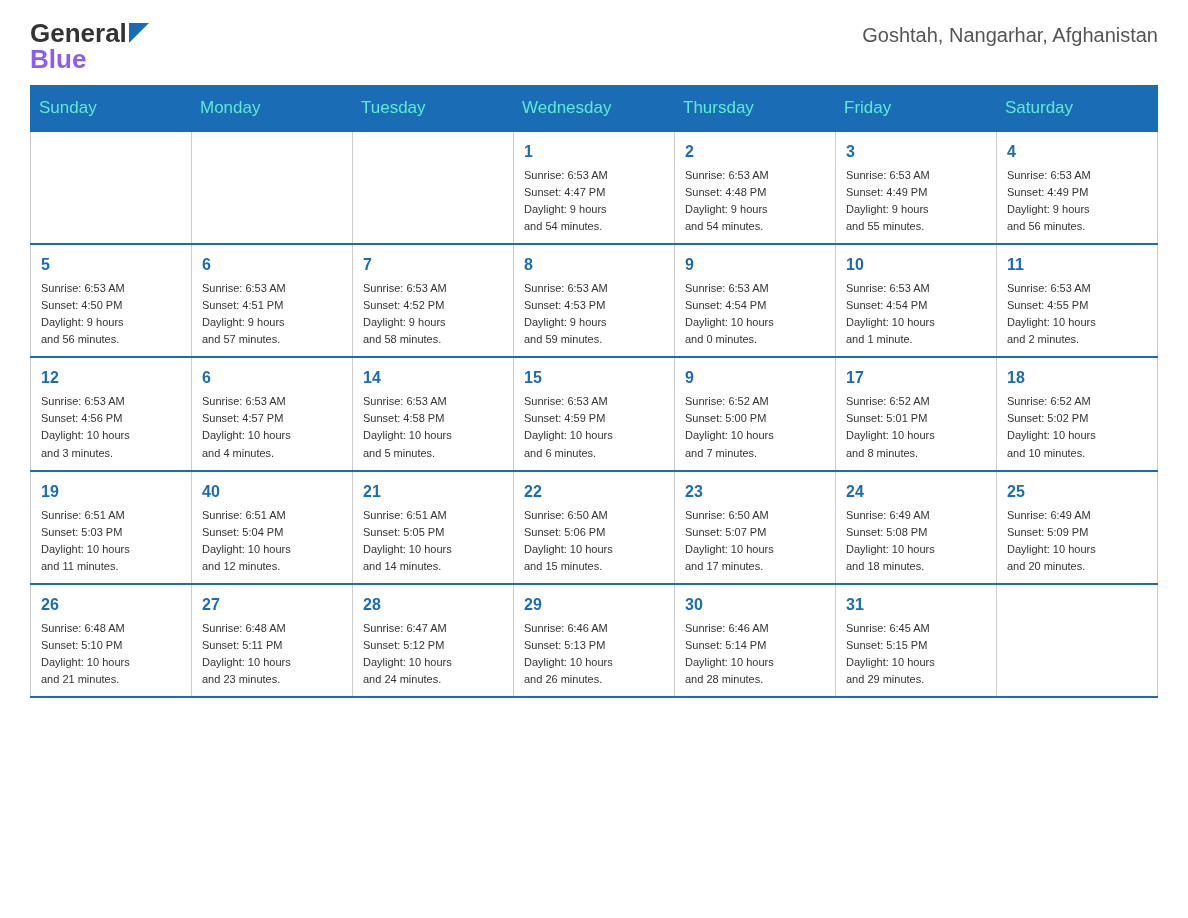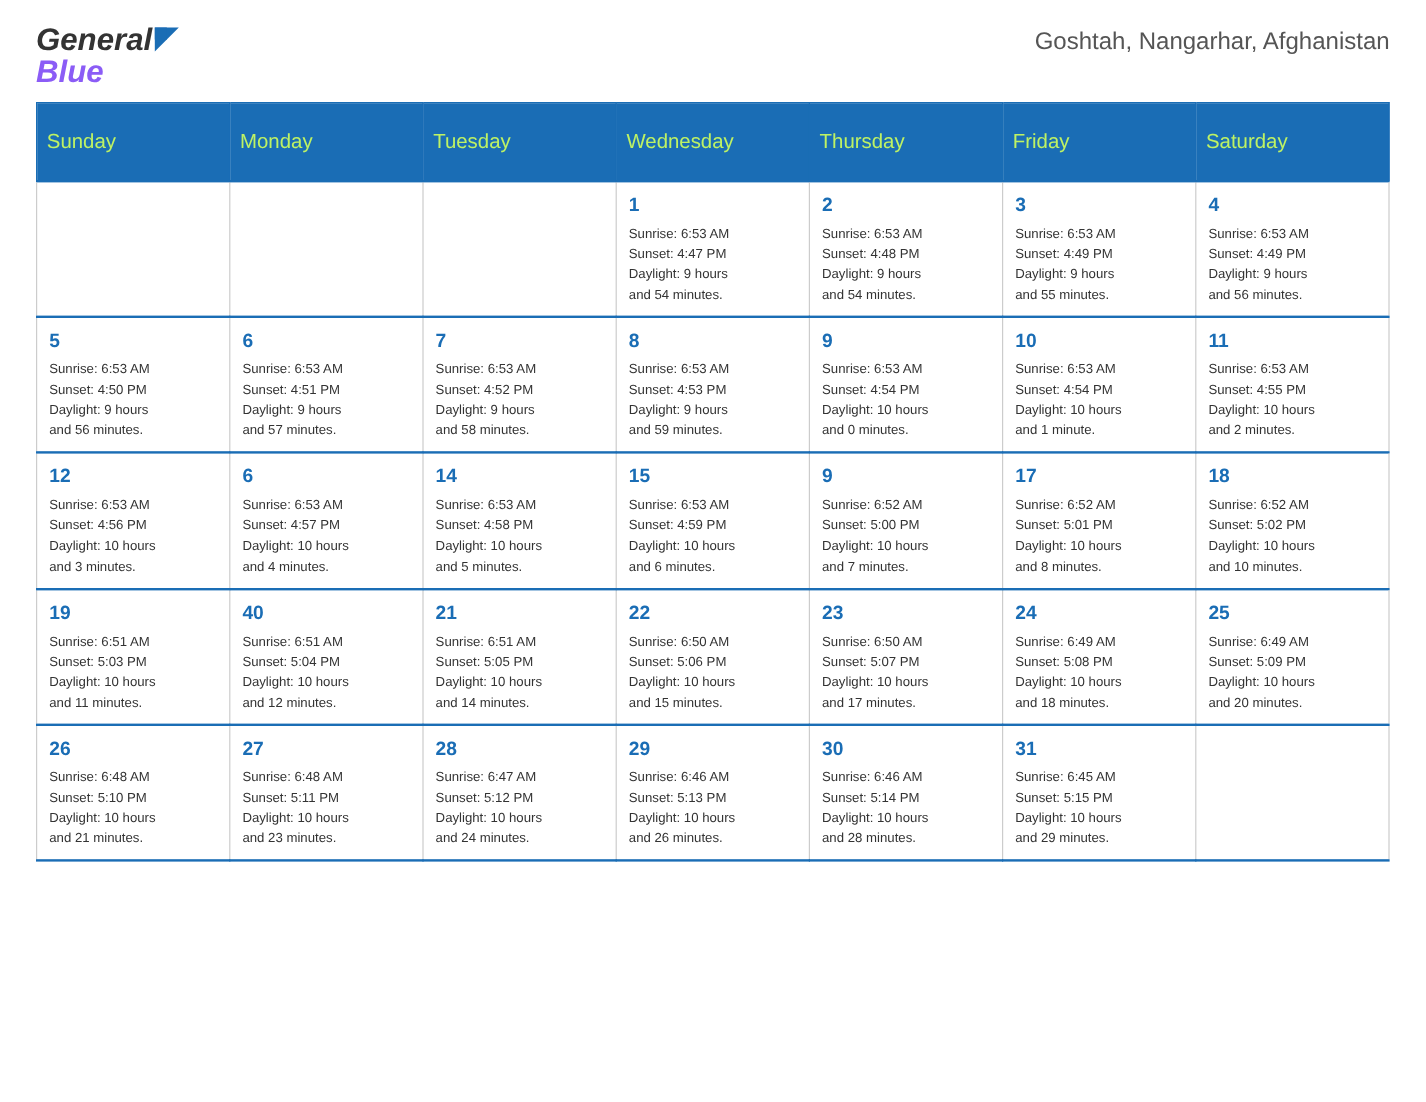--- a/index.html
+++ b/index.html
@@ -14,21 +14,20 @@
     .header-row {
       display: flex;
       justify-content: space-between;
       align-items: flex-start;
       margin-bottom: 8px;
     }
     .logo {
       display: flex;
       flex-direction: column;
       align-items: flex-start;
-      font-style: italic;
     }
     .logo-text {
       display: flex;
       align-items: center;
       font-size: 26px;
       font-weight: bold;
       color: #333;
       line-height: 1;
     }
     .logo-arrow {
@@ -61,22 +60,22 @@
       color: #555;
       margin-top: 4px;
     }
     .calendar-table {
       width: 100%;
       border-collapse: collapse;
       margin-top: 10px;
     }
     .calendar-table th {
       background-color: #1a6db5;
-      color: #bef264;
-      padding: 22px 8px;
+      color: #5eead4;
+      padding: 12px 8px;
       text-align: left;
       font-size: 17px;
       font-weight: normal;
       border: 1px solid #1a6db5;
     }
     .calendar-table td {
       vertical-align: top;
       padding: 8px 10px;
       border: 1px solid #ccc;
       width: 14.28%;

